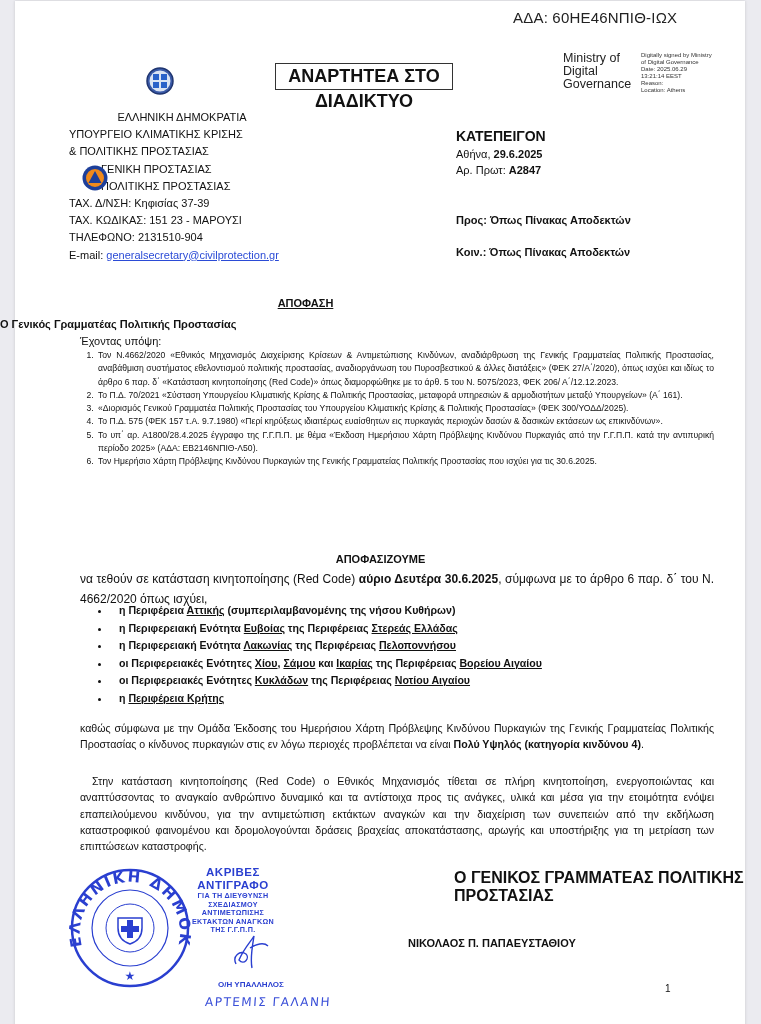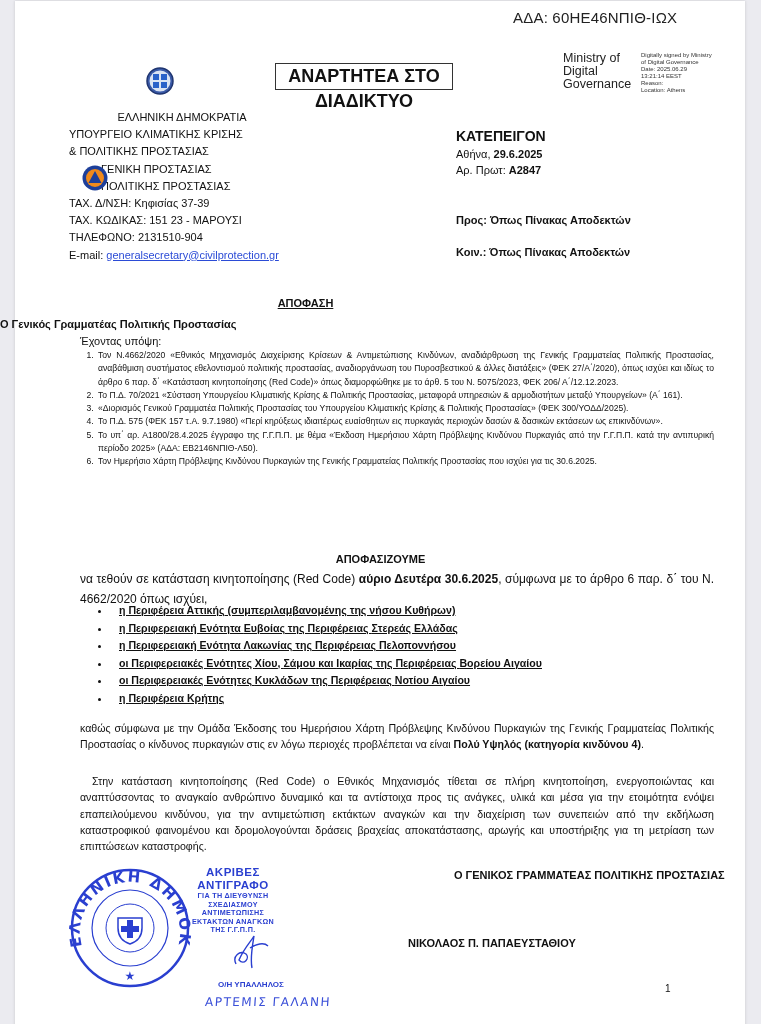--- a/index.html
+++ b/index.html
@@ -39,25 +39,25 @@
   .decision-title { left:0; top:297px; width:611px; text-align:center; font-size:11px; font-weight:bold; text-decoration:underline; }
   .decision-sub { left:0; top:318px; width:761px; text-align:left; font-size:11px; font-weight:bold; }
   .considering { left:80px; top:335px; font-size:11px; }
   .considerations { left:80px; top:349px; width:634px; font-size:8.6px; line-height:13.3px; }
   .considerations ol { margin:0; padding-left:16px; }
   .considerations li { text-align:justify; padding-left:2px; margin-bottom:0; }
   .decide-title { left:0; top:553px; width:761px; text-align:center; font-size:11px; font-weight:bold; }
   .decide-text { left:80px; top:569px; width:634px; font-size:12px; line-height:20px; text-align:justify; }
   .regions { left:85px; top:602px; font-size:10.6px; line-height:17.5px; font-weight:bold; }
   .regions ul { margin:0; padding-left:26px; list-style:disc; }
-  .regions li { padding-left:8px;text-decoration:underline; }
+  .regions li { padding-left:8px; }
   .u { text-decoration:underline; }
   .para1 { left:80px; top:720px; width:634px; font-size:10.6px; line-height:16.3px; text-align:justify; }
   .para2 { left:80px; top:773px; width:634px; font-size:10.6px; line-height:16.3px; text-align:justify; text-indent:12px; }
-  .gs-title { left:454px; top:869px; font-size:11px; font-weight:bold; }
+  .gs-title { left:454px; top:869px; font-size:16px; font-weight:bold; }
   .gs-name { left:408px; top:937px; font-size:11px; font-weight:bold; }
   .page-num { left:665px; top:983px; font-size:10px; }
   .stamp { left:68px; top:866px; width:124px; height:124px; }
   .copy-stamp { left:178px; top:866px; width:110px; text-align:center; color:#2a3fd0; font-weight:bold; }
   .copy-stamp .t1 { font-size:11.5px; letter-spacing:0.5px; line-height:13px; }
   .copy-stamp .t2 { font-size:7.2px; line-height:8.6px; letter-spacing:0.3px; }
   .handsig { left:230px; top:934px; width:40px; height:36px; }
   .employee { left:218px; top:980px; font-size:8px; color:#2a3fd0; font-weight:bold; }
   .emp-name { left:205px; top:995px; font-size:12px; color:#3a4fd8; letter-spacing:1.5px; font-family:"DejaVu Sans", sans-serif; font-weight:normal; transform:skewX(-4deg); }
 </style>

